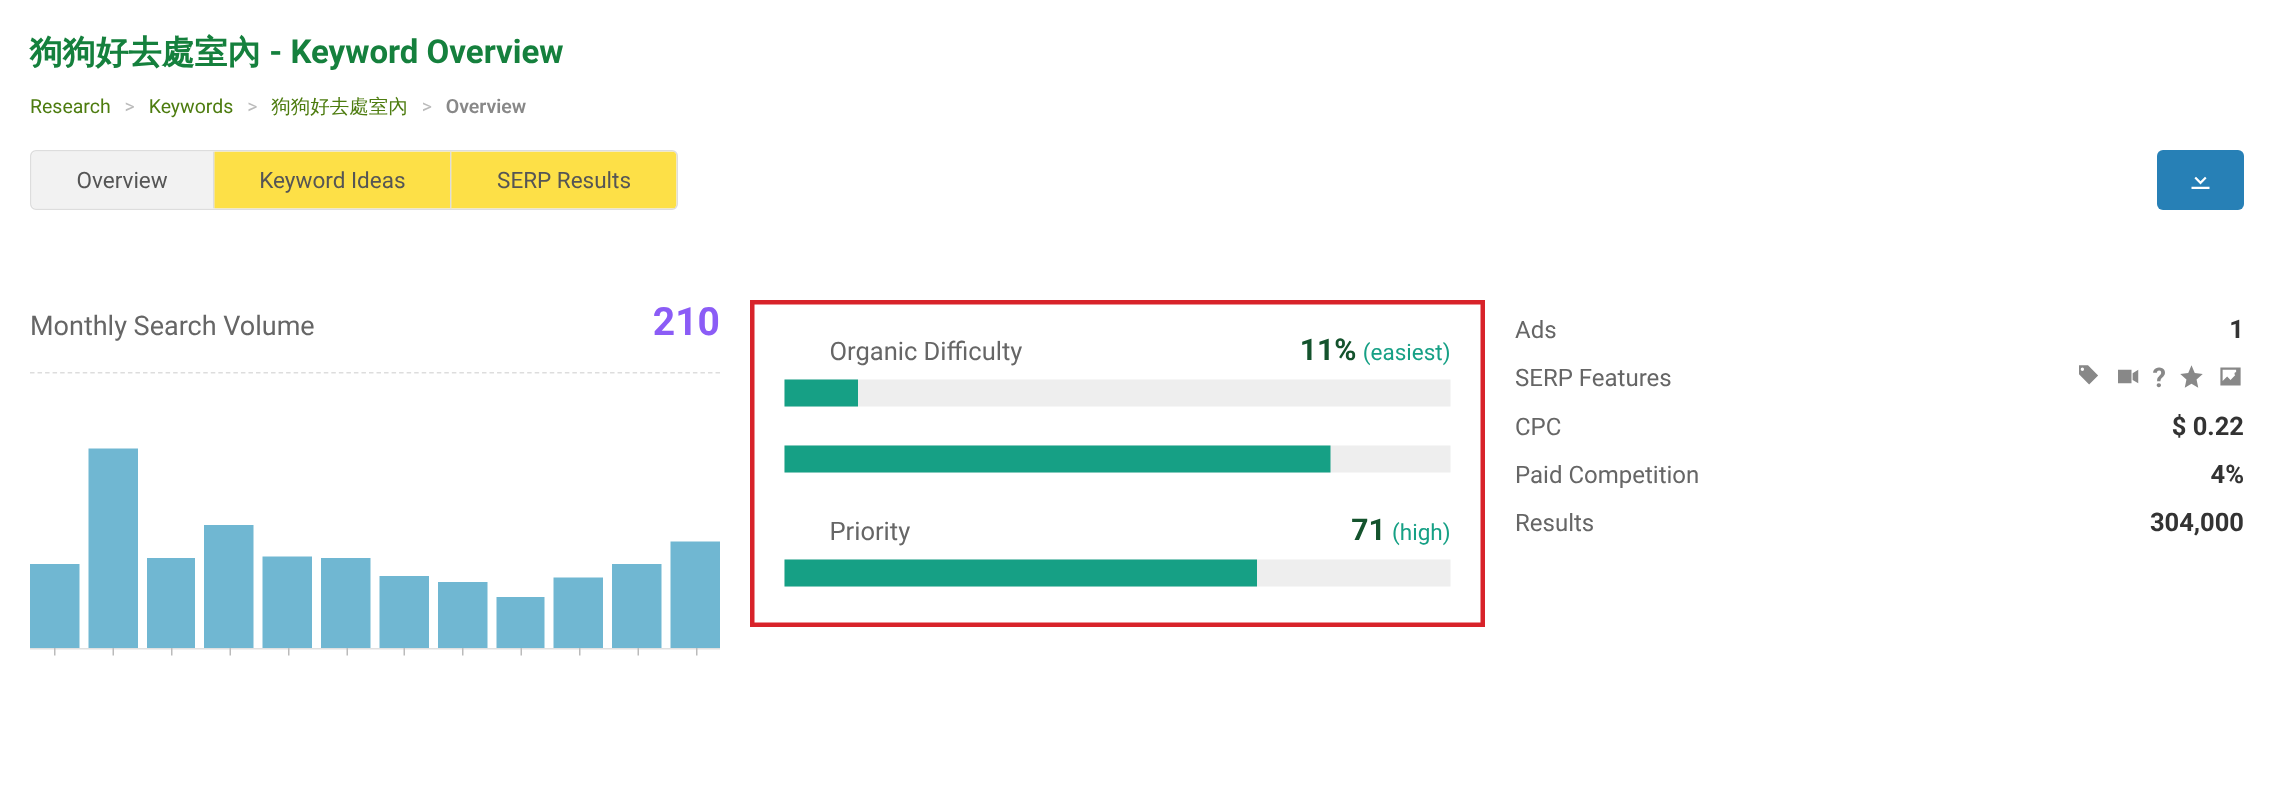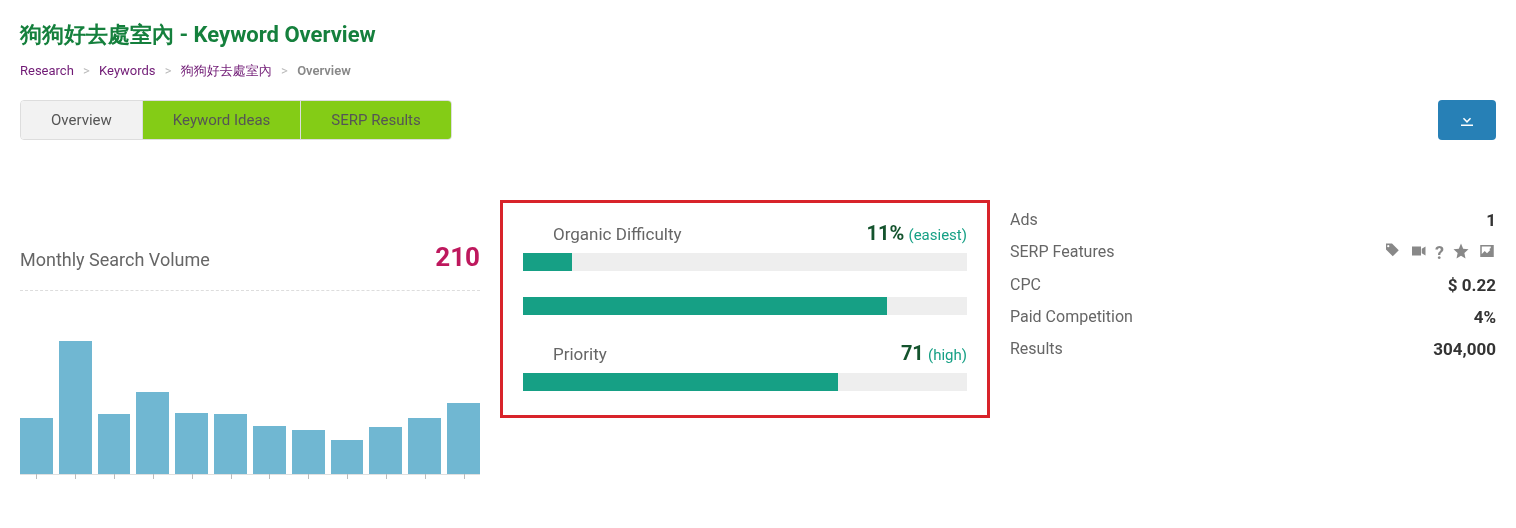--- a/index.html
+++ b/index.html
@@ -14,41 +14,41 @@
     font-size: 22px;
     font-weight: 700;
     color: #15803d;
     margin-bottom: 12px;
   }
   .breadcrumb {
     font-size: 13px;
     color: #999;
     margin-bottom: 20px;
   }
-  .breadcrumb .crumb { color: #701a75; }
+  .breadcrumb .crumb { color: #4d7c0f; }
   .breadcrumb .crumb.active { font-weight: 600; color: #888; }
   .breadcrumb .sep { margin: 0 6px; color: #bbb; }
 
   .top-row {
     display: flex;
     justify-content: space-between;
     align-items: center;
     margin-bottom: 60px;
   }
   .tabs {
     display: flex;
     border: 1px solid #ddd;
     border-radius: 4px;
     overflow: hidden;
   }
   .tab {
     padding: 10px 30px;
     font-size: 15px;
     color: #555;
-    background: #84cc16;
+    background: #fde047;
     border-right: 1px solid #ddd;
     cursor: pointer;
   }
   .tab:last-child { border-right: none; }
   .tab.active { background: #f2f2f2; }
   .download-btn {
     background: #2780b6;
     color: #fff;
     border: none;
     border-radius: 4px;
@@ -60,39 +60,39 @@
     cursor: pointer;
   }
   .download-btn svg { width: 18px; height: 18px; fill: #fff; }
 
   .metrics-row {
     display: flex;
     gap: 20px;
     align-items: flex-start;
   }
   .col { flex: 1; }
-  .col-left { flex: 0 0 460px; margin-top: 42px; }
+  .col-left { flex: 0 0 460px; }
   .col-mid { flex: 0 0 490px; border: 3px solid #d8232a; padding: 18px 20px 24px 20px; }
   .col-right { flex: 1; padding-top: 4px; }
 
   .metric-header {
     display: flex;
     justify-content: space-between;
     align-items: baseline;
     margin-bottom: 10px;
   }
   .metric-label {
     font-size: 18px;
     color: #666;
     font-weight: 400;
   }
   .metric-value-big {
     font-size: 26px;
     font-weight: 700;
-    color: #be185d;
+    color: #8b5cf6;
   }
 
   
   .chart-placeholder-line {
     border-top: 1px dashed #ddd;
     margin: 18px 0 4px 0;
   }
   .bar-chart {
     display: flex;
     align-items: flex-end;

